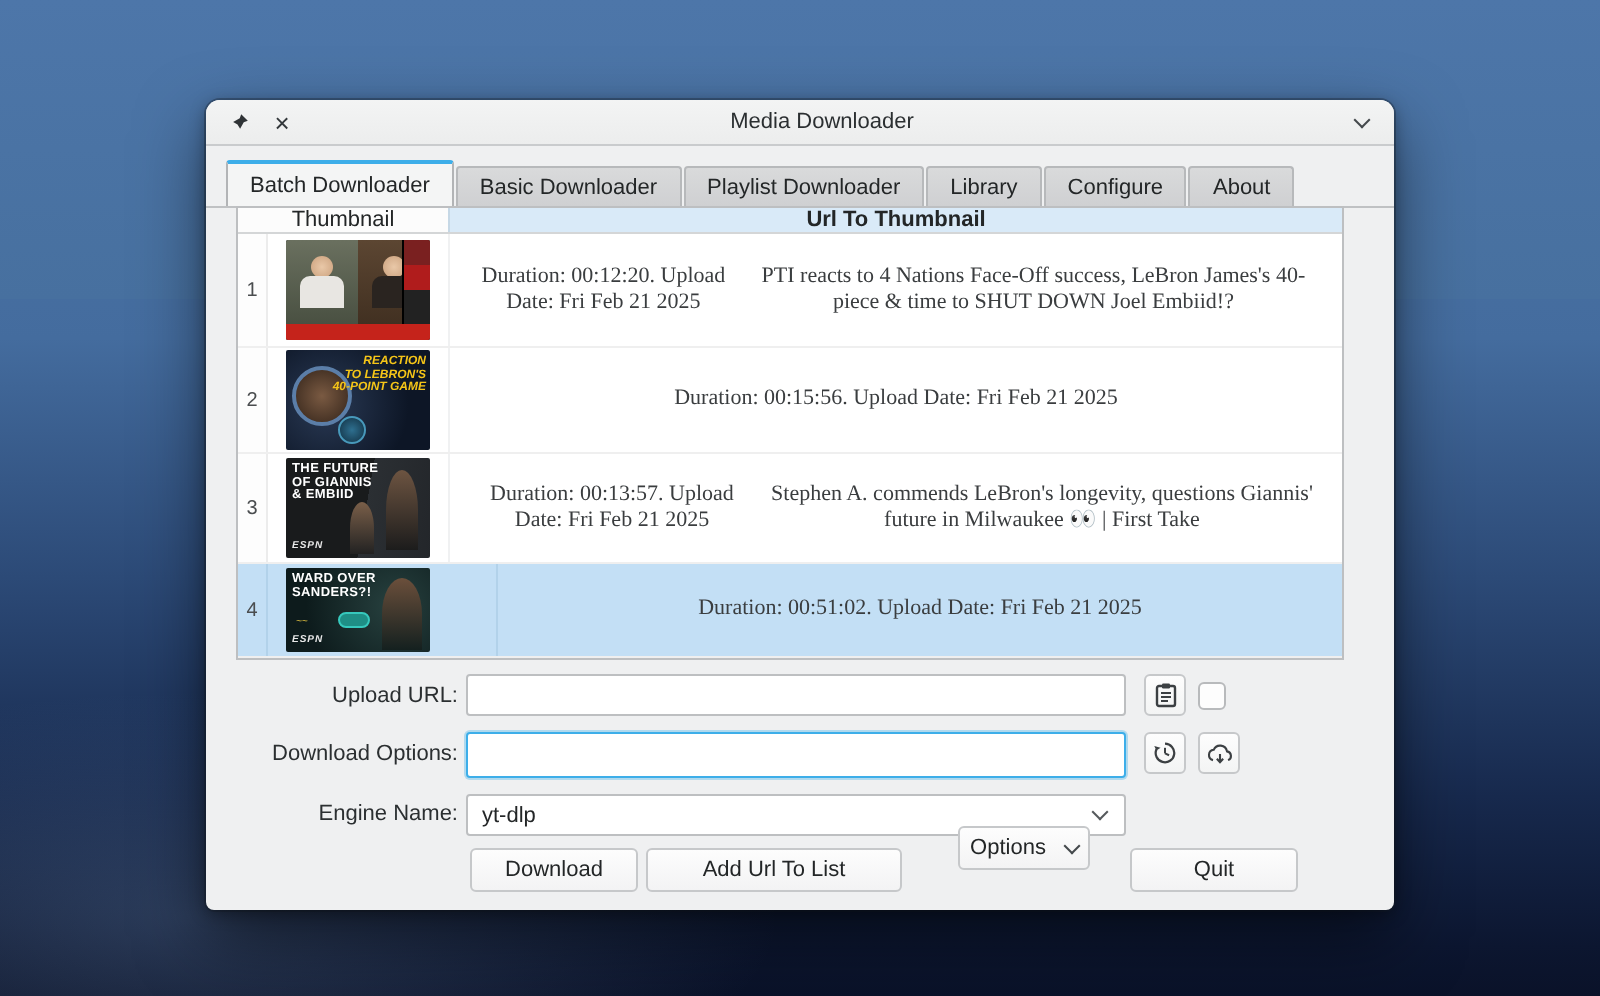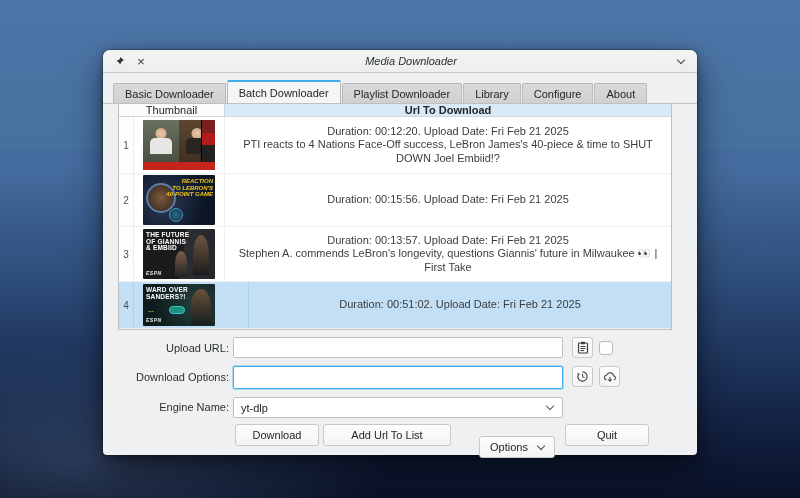--- a/index.html
+++ b/index.html
@@ -18,21 +18,21 @@
     font-size:11px; color:#232627;
   }
   .titlebar{
     position:absolute; left:0; top:0; width:100%; height:23px;
     display:flex; align-items:center; padding:0 9px;
     background:linear-gradient(#f3f4f4,#eceded);
     border-bottom:1px solid #c9cbcd; border-radius:7px 7px 0 0;
   }
   .tb-icon{ width:14px; height:14px; display:flex; align-items:center; justify-content:center; color:#33383b; }
   .tb-close{ font-size:13px; line-height:13px; margin-left:8px; }
-  .tb-title{ flex:1; text-align:center; font-size:11px; color:#2b2f31;font-style:italic; }
+  .tb-title{ flex:1; text-align:center; font-size:11px; color:#2b2f31; }
   .chev{ display:inline-block; width:6px; height:6px; border-right:1.4px solid #44494c; border-bottom:1.4px solid #44494c; transform:rotate(45deg); margin-top:-3px; }
   
   .tabbar{ position:absolute; left:10px; top:30px; height:23px; display:flex; align-items:flex-end; }
   .tab{
     height:20px; padding:0 11px; display:flex; align-items:center;
     background:linear-gradient(#d9dadb,#cfd0d2);
     border:1px solid #b7b9bb; border-bottom:none; border-radius:2px 2px 0 0;
     margin-right:1px; white-space:nowrap; cursor:default;
   }
   .tab.active{
@@ -45,21 +45,21 @@
     position:absolute; left:15px; top:53px; width:554px; height:227px;
     background:#fff; border:1px solid #bdbfc1; display:flex; flex-direction:column;
   }
   .trow{ display:flex; width:100%; }
   .thead{ height:15px; font-size:11px; border-bottom:1px solid #d4d6d7; }
   .h-left{ width:105px; display:flex; align-items:center; justify-content:center; background:#fcfcfc; }
   .h-url{ flex:1; display:flex; align-items:center; justify-content:center; font-weight:bold; background:#d9eaf8; border-left:1px solid #c6d8e6; }
   .drow{ flex:0 0 auto; border-bottom:1px solid #efefef; }
   .c-num{ width:15px; display:flex; align-items:center; justify-content:center; font-size:10px; color:#4a4d4f; border-right:1px solid #ececec; background:#fdfdfd; }
   .c-thumb{ width:90px; display:flex; align-items:center; justify-content:center; }
-  .c-url{ flex:1; display:flex; flex-direction:column; align-items:center; justify-content:center; text-align:center; padding:1px 8px; line-height:13.5px; border-left:1px solid #f0f1f2; color:#3a3d3f; }
+  .c-url{ flex:1; display:flex; align-items:center; justify-content:center; text-align:center; padding:1px 8px; line-height:13.5px; border-left:1px solid #f0f1f2; color:#3a3d3f;font-family:Liberation Serif, serif; }
   .drow.selected{ background:#c3dff5; }
   .drow.selected .c-num{ background:#c3dff5; border-right-color:#b2d2ea; }
   .drow.selected .c-url{ border-left-color:#b2d2ea;margin-left:24px; }
   
   .thumb{ width:72px; position:relative; overflow:hidden; border-radius:1px; background:#111; }
   .th1{ height:50px; display:flex; }
   .th1 .half{ flex:1; position:relative; }
   .th1 .half.l{ background:linear-gradient(#6a705f,#434a3c); }
   .th1 .half.r{ background:linear-gradient(#5c4632,#3c2c1e); }
   .head{ position:absolute; left:50%; top:8px; transform:translateX(-50%); width:11px; height:11px; border-radius:50%; background:radial-gradient(#e9c8a8,#caa07c); }
@@ -108,45 +108,45 @@
           </svg>
       </span>
       <span class="tb-icon tb-close">×</span>
       <span class="tb-title">Media Downloader</span>
       <span class="tb-icon">
           <span class="chev"></span>
         </span>
     </div>
 
     <div class="tabbar">
-      <div class="tab">
-          <span>Basic Downloader</span>
-        </div>
       <div class="tab active">
           <span>Batch Downloader</span>
+        </div>
+      <div class="tab">
+          <span>Basic Downloader</span>
         </div>
       <div class="tab">
           <span>Playlist Downloader</span>
         </div>
       <div class="tab">
           <span>Library</span>
         </div>
       <div class="tab">
           <span>Configure</span>
         </div>
       <div class="tab">
           <span>About</span>
         </div>
     </div>
     <div class="pane-line"></div>
 
     <div class="table">
       <div class="trow thead">
         <div class="h-left">Thumbnail</div>
-        <div class="h-url">Url To Download</div>
+        <div class="h-url">Url To Thumbnail</div>
       </div>
 
       <div class="trow drow" style="height:57px">
         <div class="c-num">1</div>
         <div class="c-thumb">
           <div class="thumb th1">
             <div class="half l">
                 <span class="head"></span>
                 <span class="body-l"></span>
               </div>
@@ -258,21 +258,21 @@
       <span>yt-dlp</span>
       <span class="chev"></span>
     </div>
 
     <div class="btn" style="left:132px; top:374px; width:84px">
         <span>Download</span>
       </div>
     <div class="btn" style="left:220px; top:374px; width:128px">
         <span>Add Url To List</span>
       </div>
-    <div class="btn" style="left:376px; top:386px; width:76px">
+    <div class="btn" style="left:376px; top:363px; width:66px">
         <span>Options</span>
         <span class="chev"></span>
       </div>
     <div class="btn" style="left:462px; top:374px; width:84px">
         <span>Quit</span>
       </div>
 
   </div>
 </div>
 

